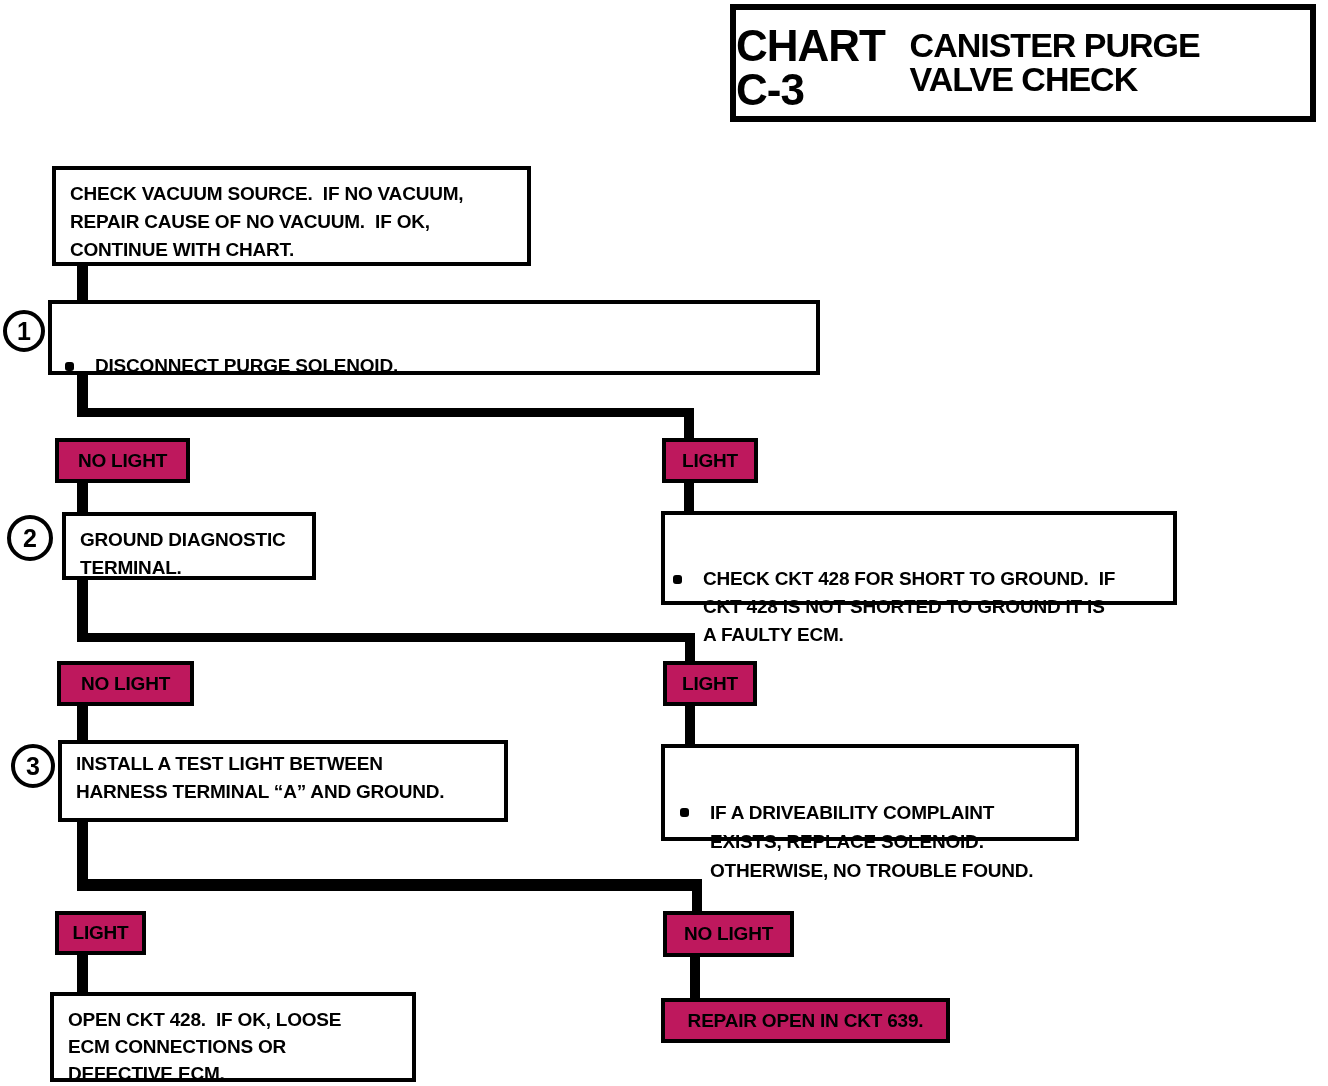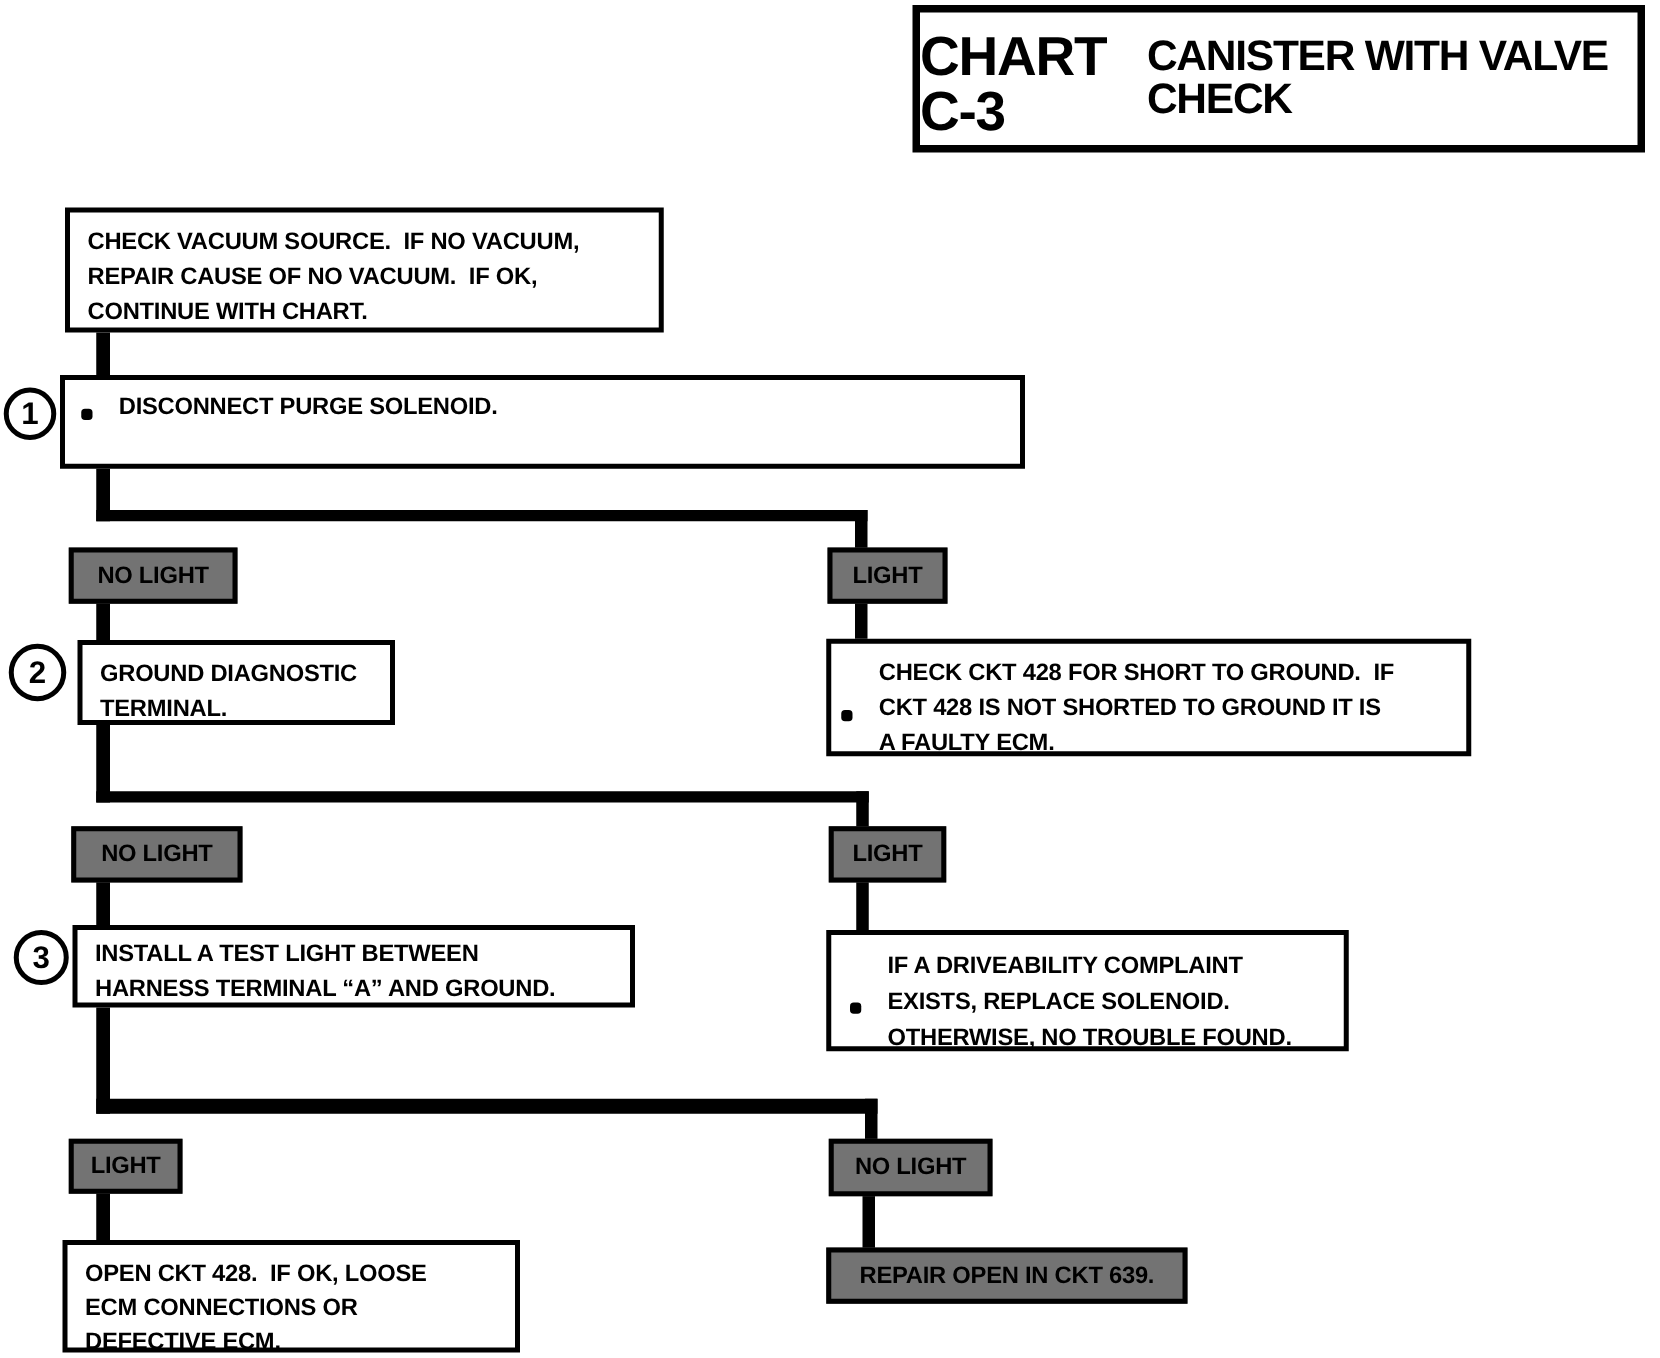--- a/index.html
+++ b/index.html
@@ -22,21 +22,21 @@
     font-size: 19px;
     letter-spacing: -0.2px;
   }
   .textblock {
     white-space: pre-wrap;
     line-height: 28px;
   }
   .pad { padding: 10px 14px; }
   .lbl {
     position: absolute;
-    background: #737373;
+    background: #be185d;
     border: 4px solid #000000;
     box-sizing: border-box;
     z-index: 2;
     font-size: 19px;
     letter-spacing: -0.2px;
     display: flex;
     align-items: center;
     justify-content: center;
   }
   .line {
@@ -53,22 +53,23 @@
     background: #ffffff;
     box-sizing: border-box;
     z-index: 3;
     display: flex;
     align-items: center;
     justify-content: center;
     font-size: 25px;
   }
   .bullet-row {
     display: flex;
-    align-items: center;
+    align-items: flex-start;
     line-height: 28px;
+    margin-top: 40px;
   }
   .bullet {
     flex: 0 0 auto;
     width: 9px;
     height: 9px;
     background: #000000;
     border-radius: 3px;
     margin: 10px 21px 0 1px;
   }
   #title-box {
@@ -87,21 +88,21 @@
   #chart-title   { font-size: 44px; letter-spacing: -1px; margin-top: 10px; line-height: 44px; }
   #chart-subtitle{ font-size: 34px; letter-spacing: -1px; margin-bottom: 2px; line-height: 34px; }
 </style>
 </head>
 <body>
 
 <div id="canvas">
 
   <div id="title-box">
     <div id="chart-title">CHART C-3</div>
-    <div id="chart-subtitle">CANISTER WITH VALVE CHECK</div>
+    <div id="chart-subtitle">CANISTER PURGE VALVE CHECK</div>
   </div>
 
   <div class="box pad textblock" style="left:52px; top:166px; width:479px; height:100px;">CHECK VACUUM SOURCE.  IF NO VACUUM,
 REPAIR CAUSE OF NO VACUUM.  IF OK,
 CONTINUE WITH CHART.</div>
 
   <div class="line" style="left:77px; top:263px; width:11px; height:41px;"></div>
 
   <div class="box" style="left:48px; top:300px; width:772px; height:75px; padding:8px 12px;">
     <div class="bullet-row">
@@ -137,21 +138,21 @@
   <div class="line" style="left:77px; top:578px; width:11px; height:64px;"></div>
   <div class="line" style="left:77px; top:633px; width:618px; height:9px;"></div>
   <div class="line" style="left:685px; top:633px; width:10px; height:30px;"></div>
 
   <div class="lbl" style="left:57px; top:661px; width:137px; height:45px;">NO LIGHT</div>
   <div class="lbl" style="left:663px; top:661px; width:94px; height:45px;">LIGHT</div>
 
   <div class="line" style="left:77px; top:703px; width:11px; height:40px;"></div>
   <div class="line" style="left:685px; top:703px; width:10px; height:44px;"></div>
 
-  <div class="box pad textblock" style="left:58px; top:740px; width:450px; height:66px; padding-top:6px;">INSTALL A TEST LIGHT BETWEEN
+  <div class="box pad textblock" style="left:58px; top:740px; width:450px; height:82px; padding-top:6px;">INSTALL A TEST LIGHT BETWEEN
 HARNESS TERMINAL “A” AND GROUND.</div>
   <div class="badge" style="left:11px; top:744px; width:44px; height:44px;">3</div>
 
   <div class="box" style="left:661px; top:744px; width:418px; height:97px; padding:10px 14px;">
     <div class="bullet-row" style="line-height:29px;">
       <span class="bullet"></span>
       <span class="textblock" style="line-height:29px;">IF A DRIVEABILITY COMPLAINT
 EXISTS, REPLACE SOLENOID.
 OTHERWISE, NO TROUBLE FOUND.</span>
     </div>

